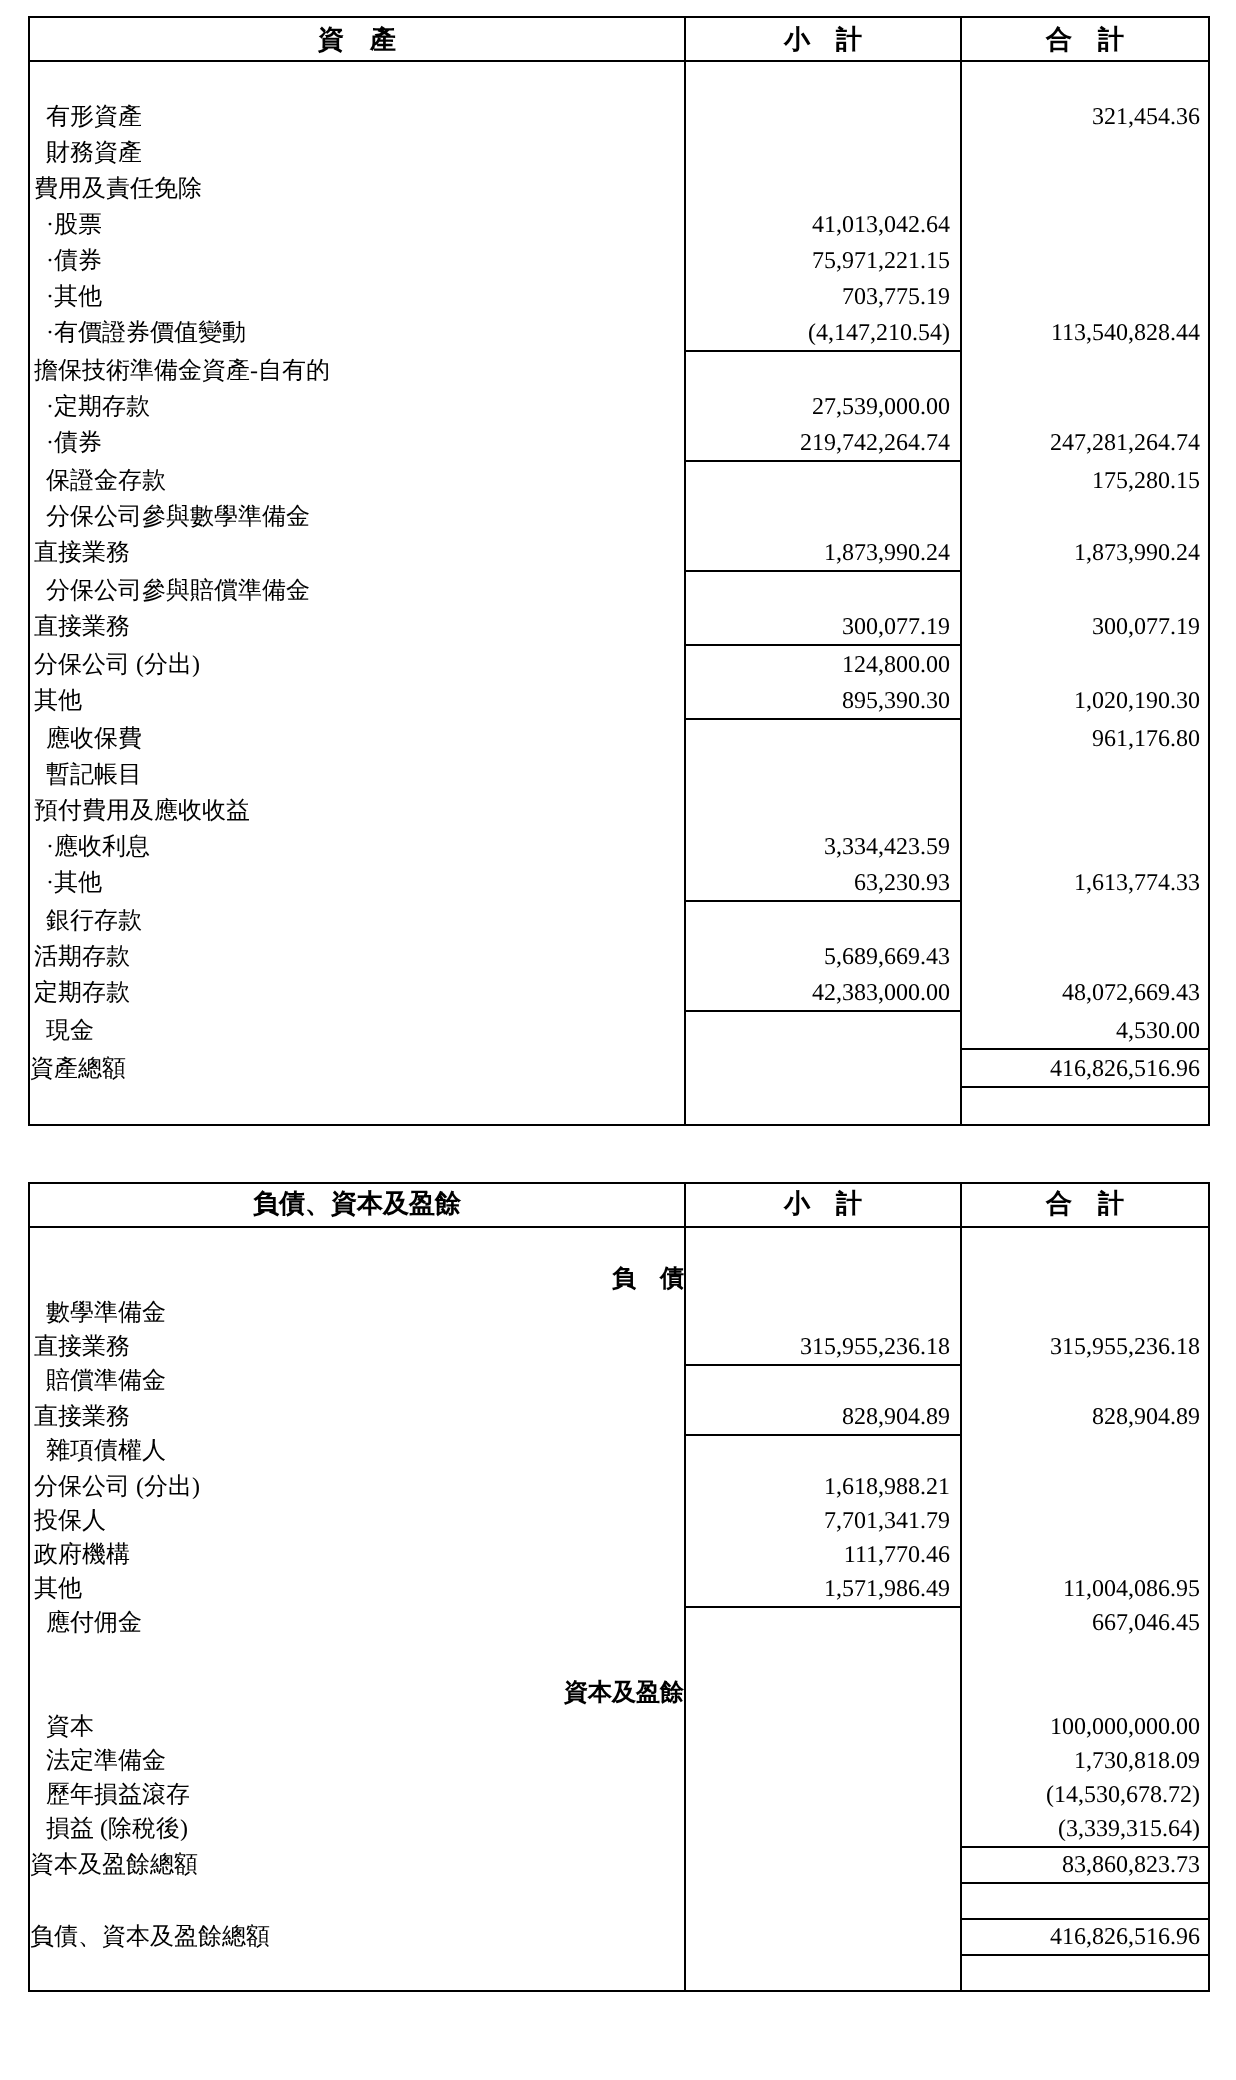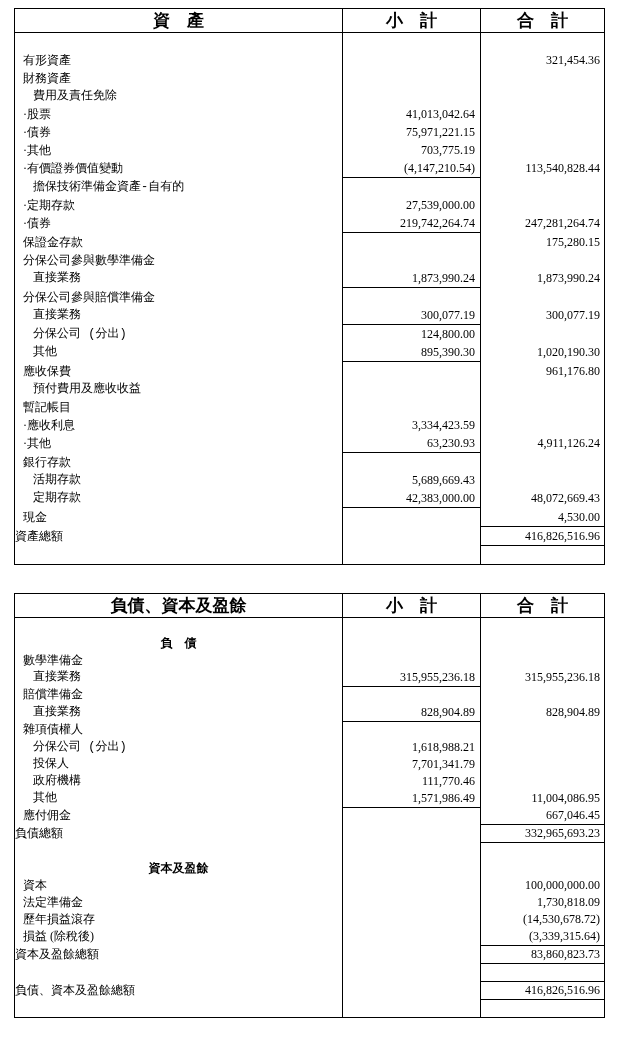--- a/index.html
+++ b/index.html
@@ -20,21 +20,21 @@
   }
   table.sheet {
     border-collapse: collapse;
     table-layout: fixed;
     width: 590px;
     border: 1px solid #000;
   }
   table.sheet.second { margin-top: 28px; }
   th {
     font-weight: bold;
-    font-size: 17px;
+    font-size: 13px;
     height: 21px;
     border-bottom: 1px solid #000;
     text-align: center;
     padding: 0;
     white-space: nowrap;
     overflow: hidden;
   }
   td {
     font-size: 12px;
     height: 18px;
@@ -42,23 +42,23 @@
     padding: 0;
     white-space: nowrap;
     overflow: hidden;
     vertical-align: middle;
   }
   table.second td { height: 17px; line-height: 17px; }
   .c2, .c3 { border-left: 1px solid #000; }
   td.c2, td.c3 { text-align: right; padding-right: 5px; }
   td.c3 { padding-right: 4px; }
   td.c1 { padding-left: 8px; }
-  td.c1.ind1 { padding-left: 18px; font-family: Liberation Mono, monospace; }
+  td.c1.ind1 { padding-left: 2px; }
   td.c1.ind2 { }
-  td.c1.align-center { text-align: center; padding-left: 0; }
+  td.c1.align-center { text-align: right; padding-left: 0; }
   td.c1.align-right { padding-left: 0; padding-right: 8px; }
   td.bold { font-weight: bold; }
   td.line-b { border-bottom: 1px solid #000; }
   td.line-t { border-top: 1px solid #000; }
 </style>
 </head>
 <body>
 
 <div class="page">
 
@@ -165,38 +165,38 @@
           <td class="c1 ind1">其他</td>
           <td class="c2 line-b">895,390.30</td>
           <td class="c3">1,020,190.30</td>
         </tr>
         <tr>
           <td class="c1">應收保費</td>
           <td class="c2"></td>
           <td class="c3">961,176.80</td>
         </tr>
         <tr>
+          <td class="c1">暫記帳目</td>
+          <td class="c2"></td>
+          <td class="c3"></td>
+        </tr>
+        <tr>
           <td class="c1 ind1">預付費用及應收收益</td>
-          <td class="c2"></td>
-          <td class="c3"></td>
-        </tr>
-        <tr>
-          <td class="c1">暫記帳目</td>
           <td class="c2"></td>
           <td class="c3"></td>
         </tr>
         <tr>
           <td class="c1 ind2">·應收利息</td>
           <td class="c2">3,334,423.59</td>
           <td class="c3"></td>
         </tr>
         <tr>
           <td class="c1 ind2">·其他</td>
           <td class="c2 line-b">63,230.93</td>
-          <td class="c3">4,911,126.24</td>
+          <td class="c3">1,613,774.33</td>
         </tr>
         <tr>
           <td class="c1">銀行存款</td>
           <td class="c2"></td>
           <td class="c3"></td>
         </tr>
         <tr>
           <td class="c1 ind1">活期存款</td>
           <td class="c2">5,689,669.43</td>
           <td class="c3"></td>
@@ -292,25 +292,20 @@
           <td class="c1 ind1">其他</td>
           <td class="c2 line-b">1,571,986.49</td>
           <td class="c3">11,004,086.95</td>
         </tr>
         <tr>
           <td class="c1">應付佣金</td>
           <td class="c2"></td>
           <td class="c3">667,046.45</td>
         </tr>
         <tr>
-          <td class="c1 align-right">負債總額</td>
-          <td class="c2"></td>
-          <td class="c3 line-t line-b">332,965,693.23</td>
-        </tr>
-        <tr>
           <td class="c1"></td>
           <td class="c2"></td>
           <td class="c3"></td>
         </tr>
         <tr>
           <td class="c1 align-center bold">資本及盈餘</td>
           <td class="c2"></td>
           <td class="c3"></td>
         </tr>
         <tr>

